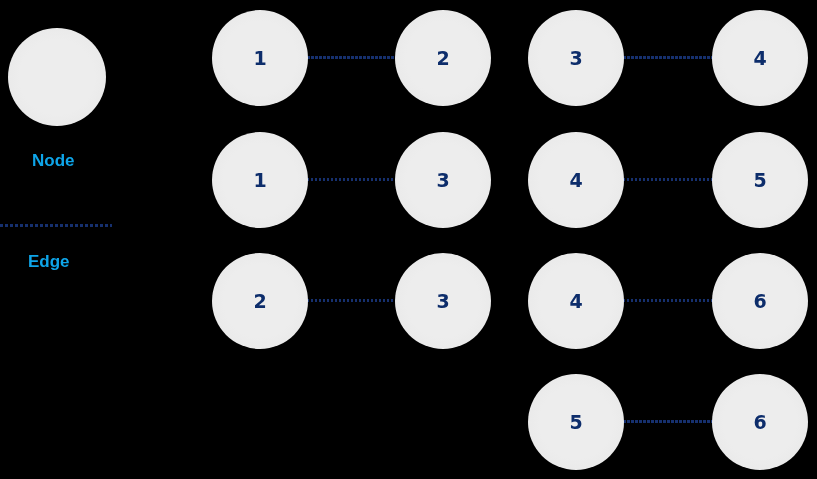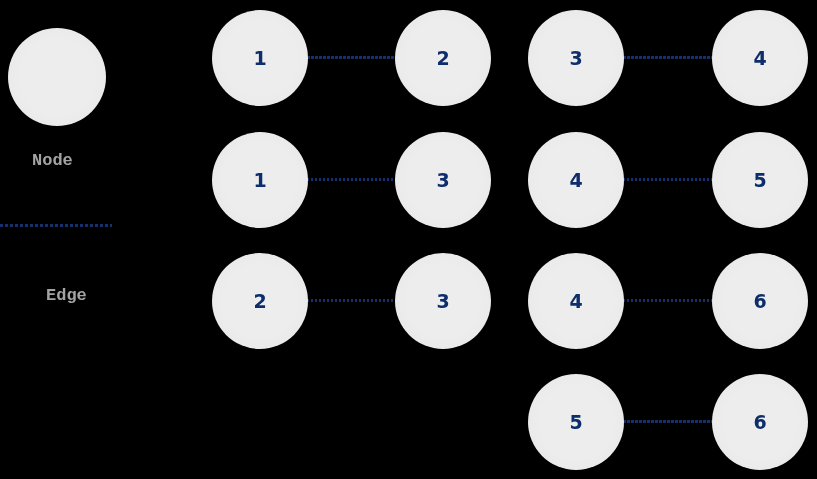--- a/index.html
+++ b/index.html
@@ -81,30 +81,30 @@
     width: 112px;
     height: 3px;
     background-image: repeating-linear-gradient(
       to right,
       #16306e 0px, #16306e 3px,
       rgba(0,0,0,0) 3px, rgba(0,0,0,0) 5px);
   }
 
   .legend-label {
     position: absolute;
-    font-family: Liberation Mono, monospace;
+    font-family: Liberation Sans, sans-serif;
     font-size: 17px;
     font-weight: 700;
-    color: #a3a3a3;
+    color: #0ea5e9;
     line-height: 1;
     white-space: nowrap;
     user-select: none;
   }
   #legend-node-label { left: 32px; top: 152px; }
-  #legend-edge-label { left: 46px; top: 253px; margin-top: 34px; }
+  #legend-edge-label { left: 28px; top: 253px; }
 </style>
 </head>
 <body>
 
 <div id="stage">
 
   <div>
     <div class="legend-node"></div>
     <div class="legend-label" id="legend-node-label">Node</div>
 

